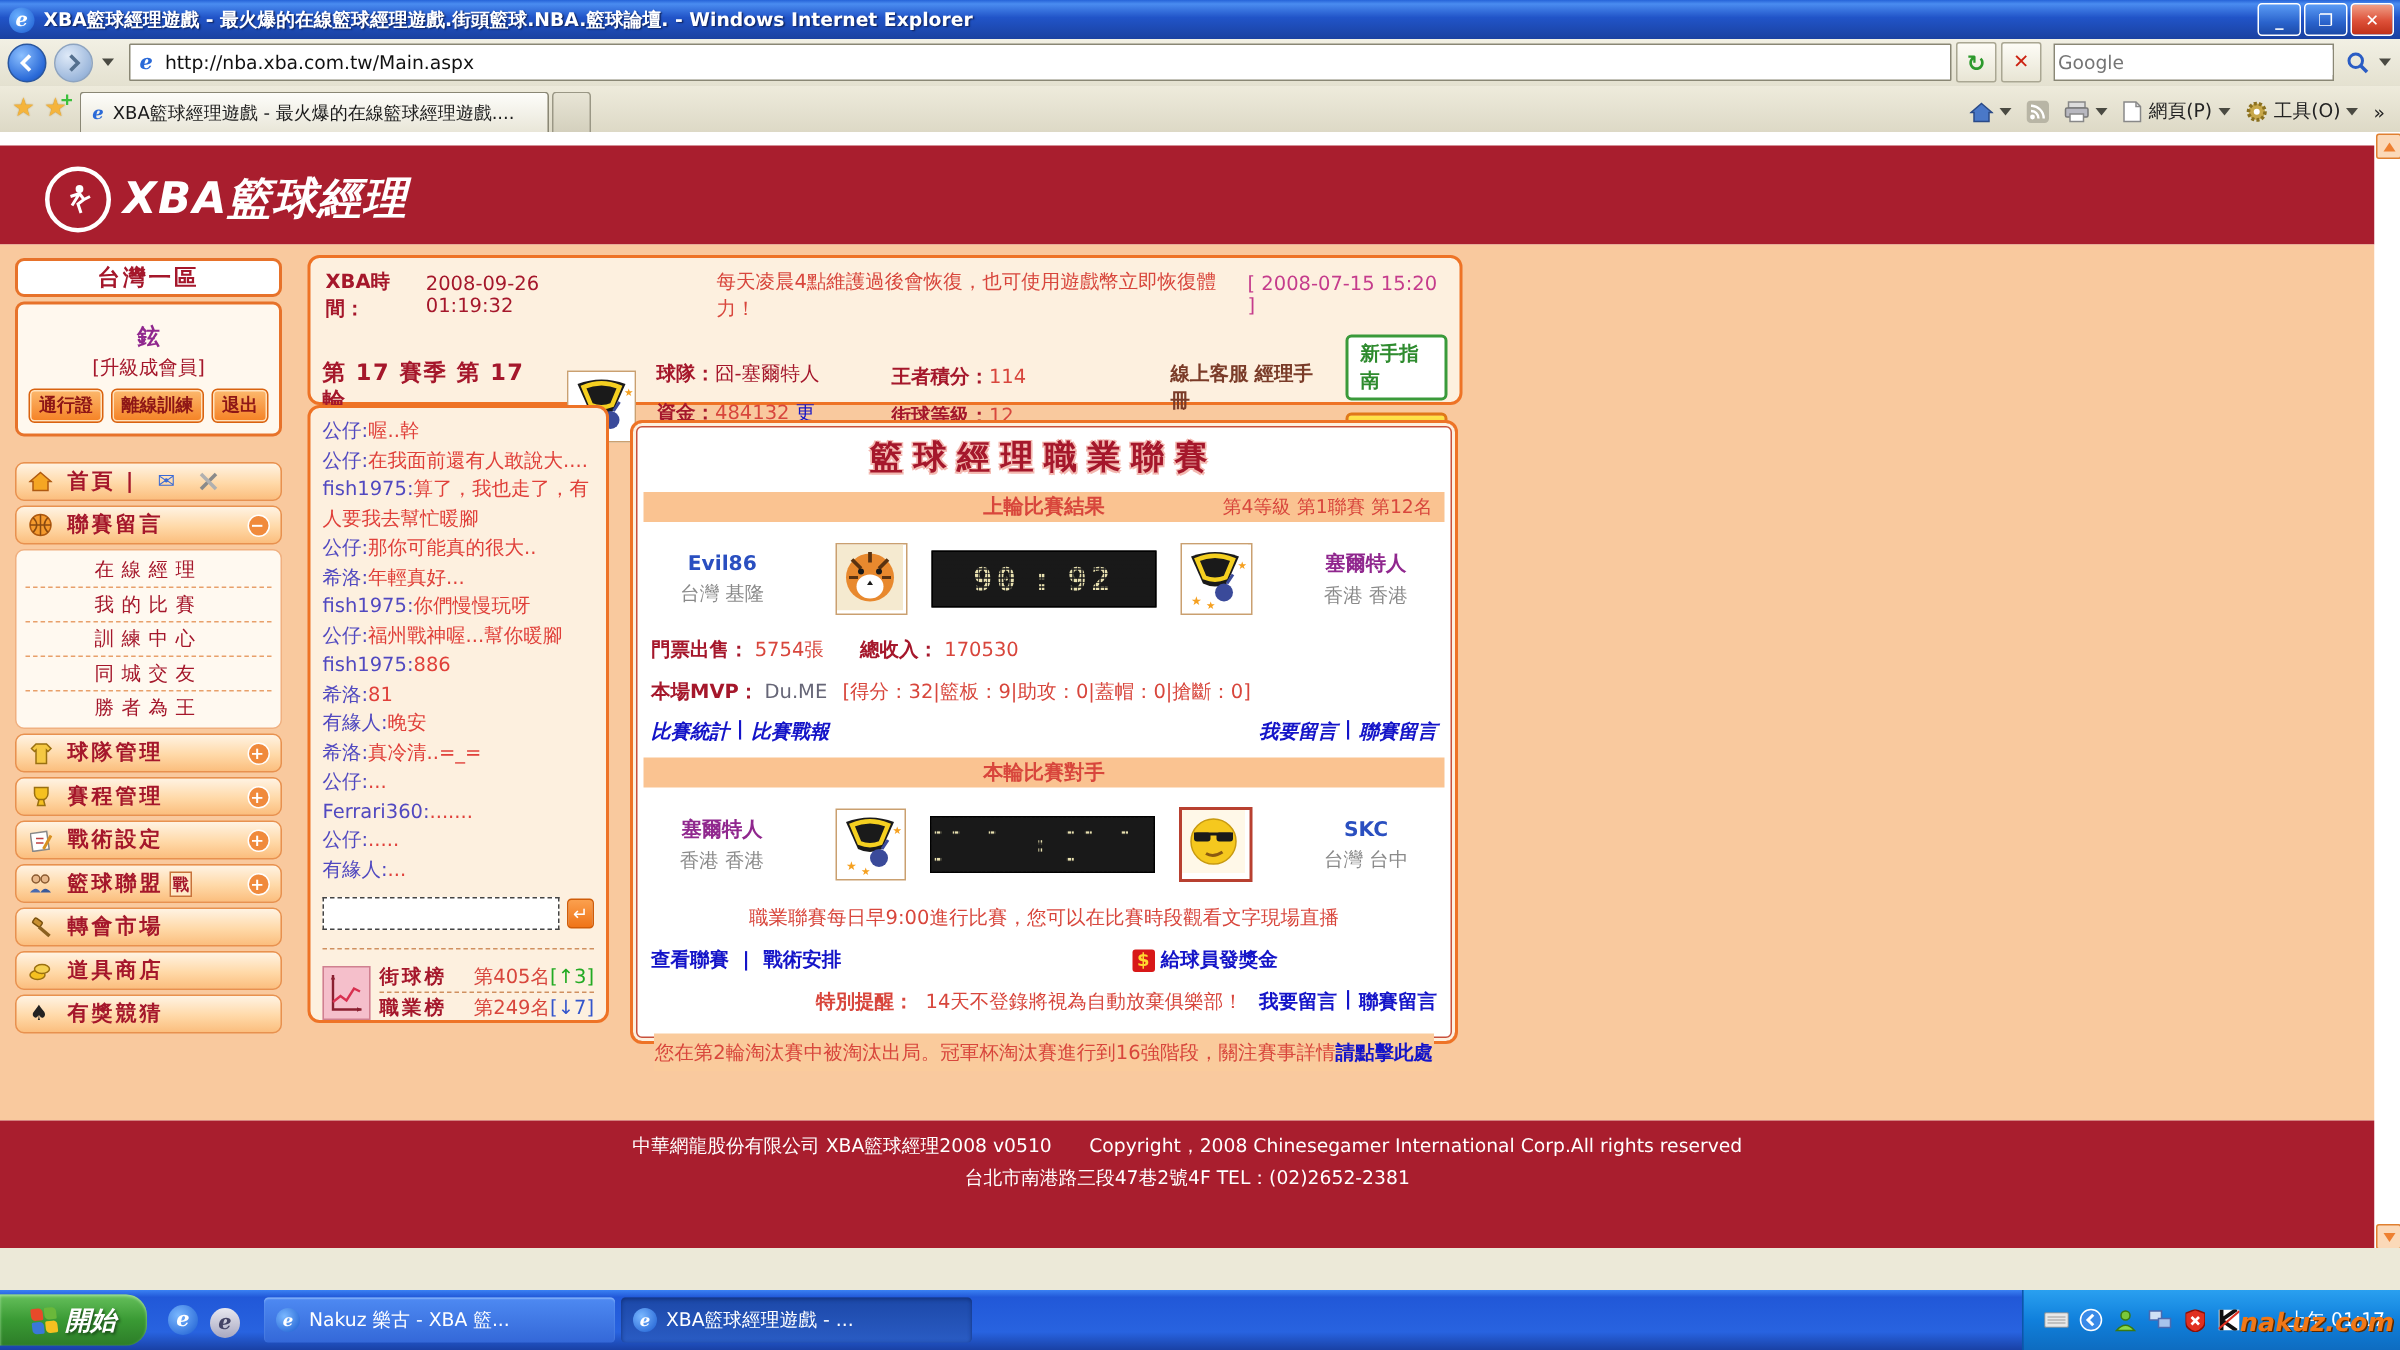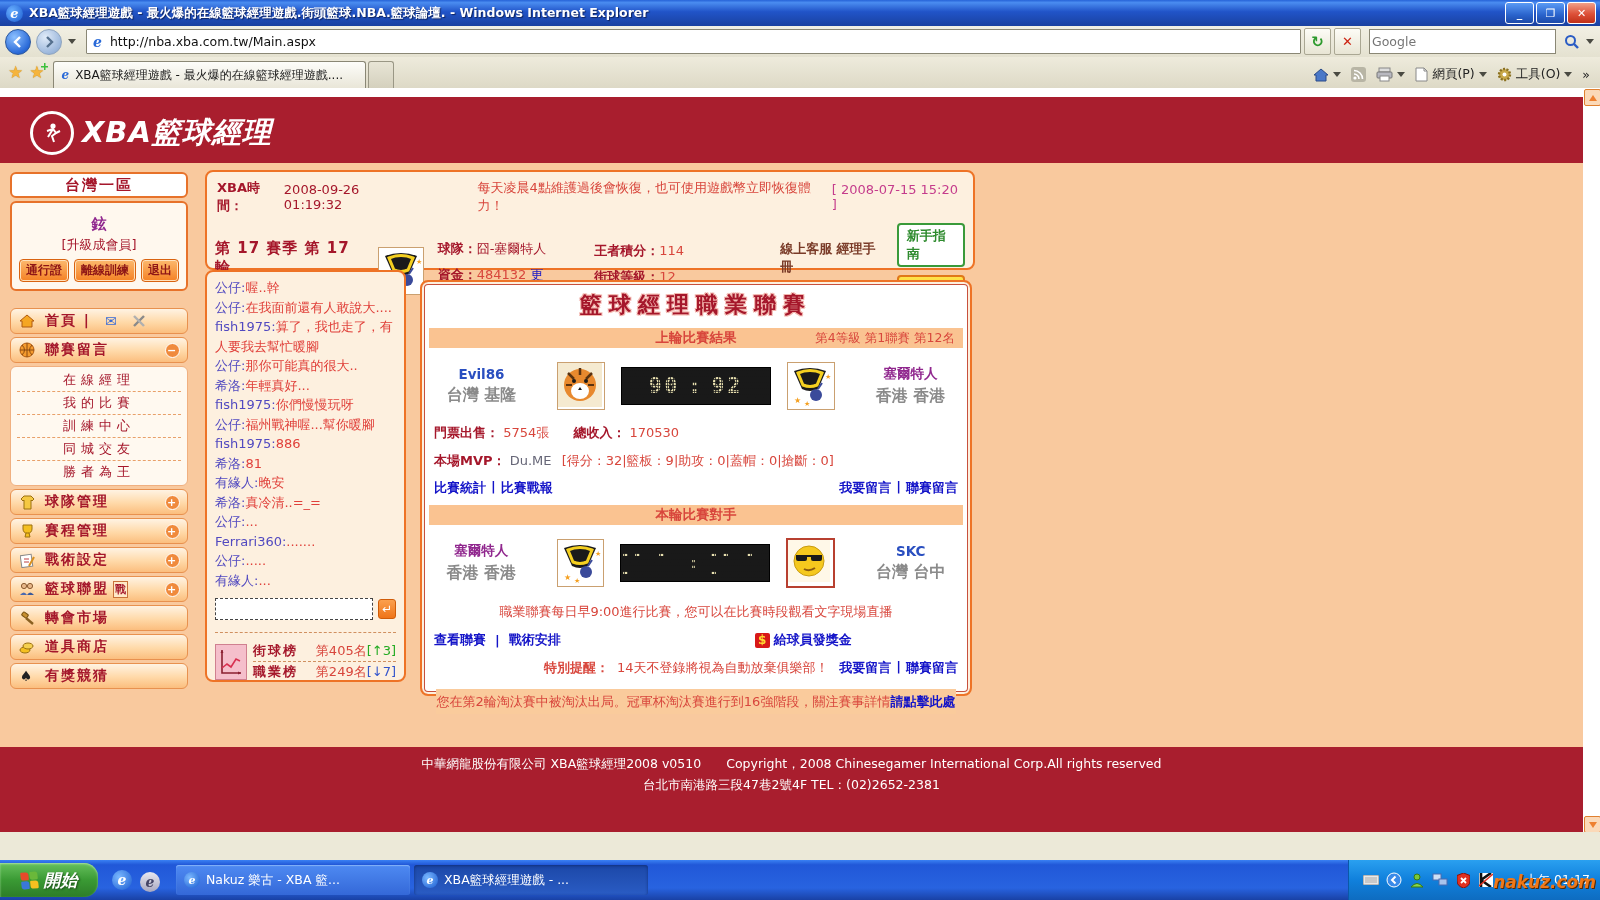--- a/index.html
+++ b/index.html
@@ -138,32 +138,32 @@
   .ltitle{text-align:center;margin-top:8px;font-size:22px;font-weight:bold;color:#a5172b;letter-spacing:7px;
     text-shadow:1px 1px 0 #f3b8b0,-1px -1px 0 #f3b8b0,1px -1px 0 #f3b8b0,-1px 1px 0 #f3b8b0;}
   .secbar{position:relative;height:20px;background:#fac391;margin:8px 7px 0 7px;display:flex;align-items:center;justify-content:center;
     color:#d8463c;font-weight:bold;font-size:13.5px;}
   .secinfo{position:absolute;right:8px;color:#d8463c;font-weight:normal;font-size:12.5px;}
   .matchrow{display:flex;align-items:center;justify-content:center;gap:16px;margin-top:10px;height:56px;}
   .mteam{width:120px;text-align:center;}
   .mteam .tname{font-weight:bold;font-size:13.5px;}
   .blue{color:#2a4fc0;}
   .pur{color:#90278e;}
-  .gray{color:#8a8a8a;font-size:16px;margin-top:3px;font-weight:bold;}
+  .gray{color:#8a8a8a;font-size:13px;margin-top:3px;}
   .tlogo{width:46px;height:46px;background:#fff;border:1px solid #caa070;}
   .tlogo.rbrd{border:2px solid #b84030;}
   .lcd{position:relative;width:150px;height:36px;background:#191919;border:1px solid #000;
     display:flex;align-items:center;justify-content:center;gap:8px;
     color:#e8e0b0;font-family:"DejaVu Sans Mono",monospace;font-size:21px;font-weight:bold;letter-spacing:3px;}
   .lcd::after{content:"";position:absolute;inset:0;
     background:repeating-linear-gradient(0deg,rgba(25,25,25,.75) 0 1px,transparent 1px 3px),
                repeating-linear-gradient(90deg,rgba(25,25,25,.75) 0 1px,transparent 1px 3px);}
   .lline{font-size:13px;margin:10px 12px 0 12px;}
   .mvpname{color:#667;}
-  .linkline{display:flex;font-size:13px;margin:9px 12px 0 12px;}
+  .linkline{display:flex;font-size:13px;margin:9px 12px 0 12px;font-style:italic;}
   .broadcast{text-align:center;color:#d8463c;font-size:13px;margin-top:12px;}
   .bonusrow{display:flex;align-items:center;font-size:13px;margin:10px 12px 0 12px;gap:4px;}
   .dollar{width:15px;height:15px;background:#d81818;color:#ffd830;font-weight:bold;font-size:12px;
     display:inline-flex;align-items:center;justify-content:center;border-radius:2px;margin-left:190px;}
   .remind{display:flex;font-size:13px;margin:10px 12px 0 12px;color:#d8463c;}
   .alertbar{margin:12px 14px 0 14px;height:25px;background:#facb9c;display:flex;align-items:center;justify-content:center;
     font-size:13px;color:#d8463c;}
   .pipe{color:#1414c8;margin:0 5px;font-weight:bold;}
 
   

